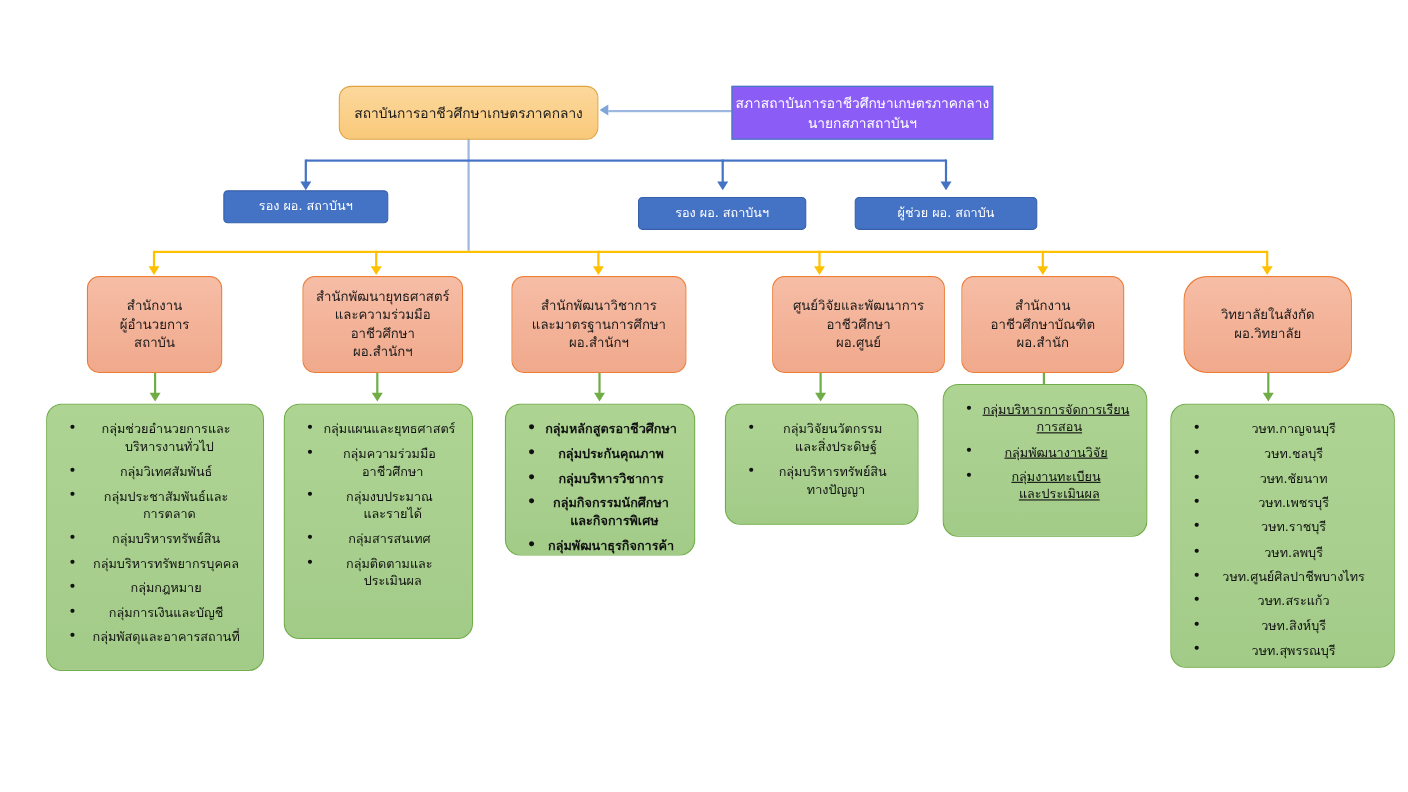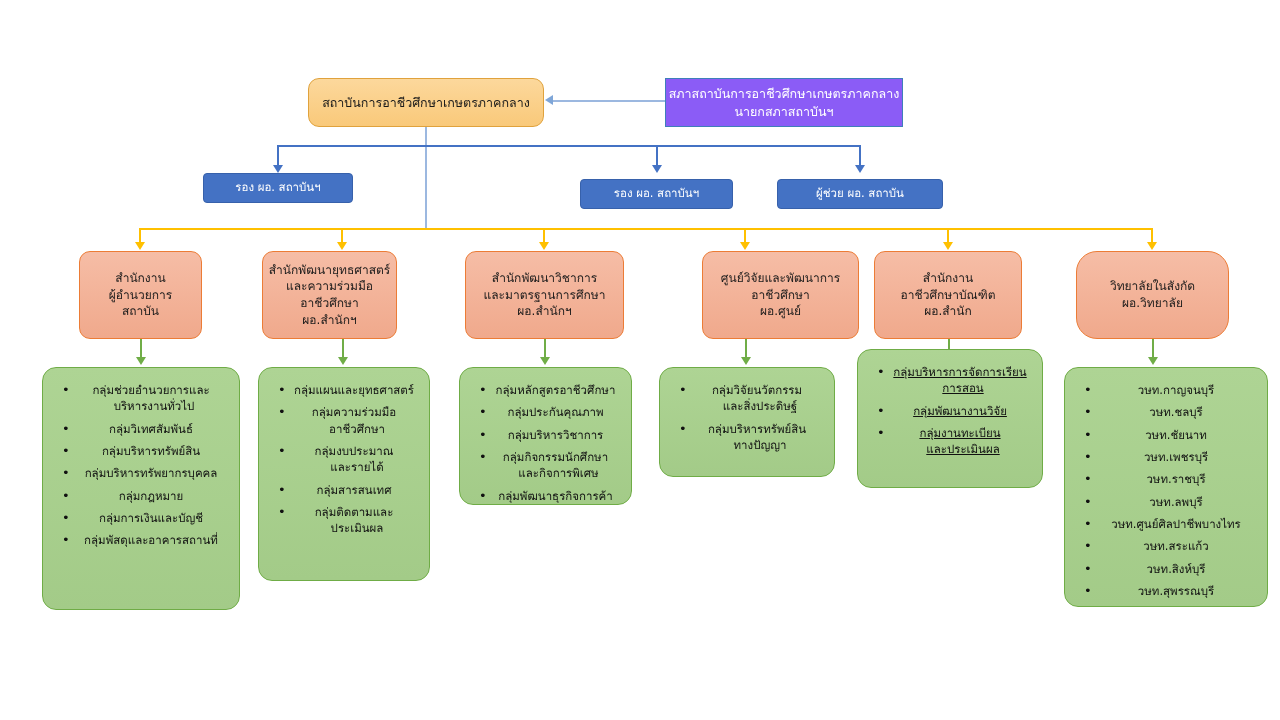--- a/index.html
+++ b/index.html
@@ -224,21 +224,21 @@
   </div>
 
   <div class="node node-division" style="left:79px; top:251px; width:123px; height:88px;">
     <span class="lines">
       <span class="ln">สำนักงาน</span>
       <span class="ln">ผู้อำนวยการ</span>
       <span class="ln">สถาบัน</span>
     </span>
   </div>
 
-  <div class="node node-division" style="left:262px; top:251px; width:135px; height:88px;">
+  <div class="node node-division" style="left:275px; top:251px; width:146px; height:88px;">
     <span class="lines">
       <span class="ln">สำนักพัฒนายุทธศาสตร์</span>
       <span class="ln">และความร่วมมือ</span>
       <span class="ln">อาชีวศึกษา</span>
       <span class="ln">ผอ.สำนักฯ</span>
     </span>
   </div>
 
   <div class="node node-division" style="left:465px; top:251px; width:159px; height:88px;">
     <span class="lines">
@@ -268,39 +268,40 @@
     <span class="lines">
       <span class="ln">วิทยาลัยในสังกัด</span>
       <span class="ln">ผอ.วิทยาลัย</span>
     </span>
   </div>
 
   <div class="node node-group" style="left:42px; top:367px; width:198px; height:243px;">
     <ul>
         <li><span>กลุ่มช่วยอำนวยการและ</span><span class="cont">บริหารงานทั่วไป</span></li>
         <li><span>กลุ่มวิเทศสัมพันธ์</span></li>
+        <li><span>กลุ่มประชาสัมพันธ์และ</span><span class="cont">การตลาด</span></li>
         <li><span>กลุ่มบริหารทรัพย์สิน</span></li>
         <li><span>กลุ่มบริหารทรัพยากรบุคคล</span></li>
         <li><span>กลุ่มกฎหมาย</span></li>
         <li><span>กลุ่มการเงินและบัญชี</span></li>
         <li><span>กลุ่มพัสดุและอาคารสถานที่</span></li>
       </ul>
   </div>
 
   <div class="node node-group" style="left:258px; top:367px; width:172px; height:214px;">
     <ul>
         <li><span>กลุ่มแผนและยุทธศาสตร์</span></li>
         <li><span>กลุ่มความร่วมมือ</span><span class="cont">อาชีวศึกษา</span></li>
         <li><span>กลุ่มงบประมาณ</span><span class="cont">และรายได้</span></li>
         <li><span>กลุ่มสารสนเทศ</span></li>
         <li><span>กลุ่มติดตามและ</span><span class="cont">ประเมินผล</span></li>
       </ul>
   </div>
 
-  <div class="node node-group" style="left:459px; top:367px; width:173px; height:138px;">
+  <div class="node node-group" style="left:459px; top:367px; width:173px; height:138px;font-weight:bold;">
     <ul>
         <li><span>กลุ่มหลักสูตรอาชีวศึกษา</span></li>
         <li><span>กลุ่มประกันคุณภาพ</span></li>
         <li><span>กลุ่มบริหารวิชาการ</span></li>
         <li><span>กลุ่มกิจกรรมนักศึกษา</span><span class="cont">และกิจการพิเศษ</span></li>
         <li><span>กลุ่มพัฒนาธุรกิจการค้า</span></li>
       </ul>
   </div>
 
   <div class="node node-group" style="left:659px; top:367px; width:176px; height:110px;">

